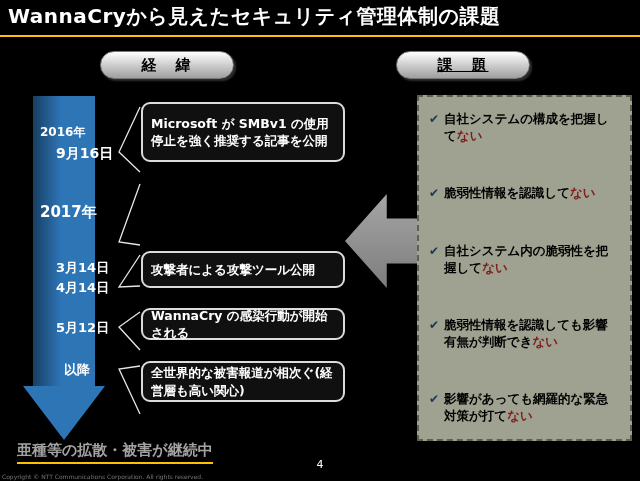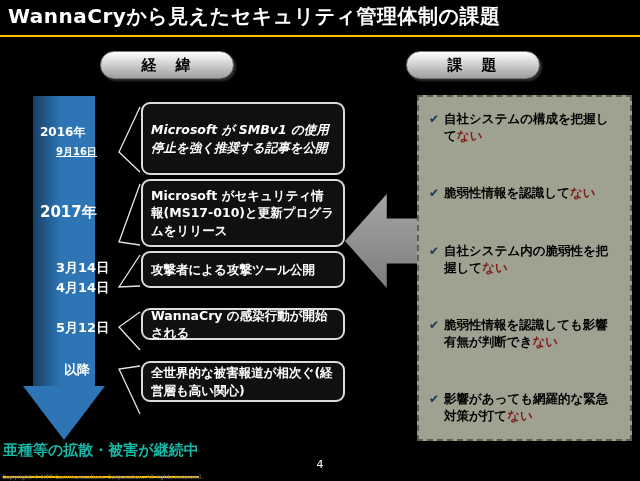--- a/index.html
+++ b/index.html
@@ -16,54 +16,54 @@
 
   
   .pill {
     position:absolute; top:51px; width:132px; height:26px; border-radius:14px;
     background:linear-gradient(#ffffff,#c9c9c9 55%,#9f9f9f); border:1px solid #777;
     color:#000; font-weight:bold; font-size:15px; letter-spacing:2px;
     display:flex; align-items:center; justify-content:center;
     box-shadow:2px 2px 2px rgba(255,255,255,0.18);
   }
   .pill-left { left:100px; }
-  .pill-right { left:406px; }
+  .pill-right { left:396px;text-decoration:underline; }
 
   
   .blue-arrow-body {
     position:absolute; left:33px; top:96px; width:62px; height:290px;
     background:linear-gradient(90deg,#173f63 0%, #2e75b6 45%, #2e75b6 100%);
   }
   .blue-arrow-head {
     position:absolute; left:23px; top:386px; width:0; height:0;
     border-left:41px solid transparent; border-right:41px solid transparent;
     border-top:54px solid #2e75b6;
   }
 
   
   .marker { position:absolute; color:#fff; font-weight:bold; white-space:nowrap; }
   .m-2016 { left:40px; top:124px; font-size:12px; }
-  .m-0916 { left:56px; top:145px; font-size:10px;text-decoration:underline; }
+  .m-0916 { left:56px; top:145px; font-size:14px; }
   .m-2017 { left:40px; top:203px; font-size:15px; }
   .m-0314 { left:56px; top:235px; font-size:13px;margin-top:24px; }
   .m-0414 { left:56px; top:279px; font-size:13px; }
   .m-0512 { left:56px; top:319px; font-size:13px;text-align:center; }
   .m-ikou { left:64px; top:361px; font-size:13px; }
 
   
   .connectors { position:absolute; left:0; top:0; width:640px; height:481px; pointer-events:none; }
 
   
   .event {
     position:absolute; left:141px; width:204px; box-sizing:border-box;
     background:#101010; border:2px solid #dcdcdc; border-radius:9px;
     color:#fff; font-size:12.5px; font-weight:bold; line-height:1.4;
     padding:4px 8px; display:flex; align-items:center;
   }
-  .e1 { top:102px; height:73px;font-style:italic; }
+  .e1 { top:102px; height:60px; }
   .e2 { top:179px; height:68px; }
   .e3 { top:251px; height:37px; }
   .e4 { top:308px; height:32px; }
   .e5 { top:361px; height:41px; }
 
   
   .gray-arrow {
     position:absolute; left:345px; top:194px; width:72px; height:94px;
     background:linear-gradient(#a5a5a5,#7d7d7d);
     clip-path:polygon(0 50%, 58% 0, 58% 26%, 100% 26%, 100% 74%, 58% 74%, 58% 100%);
@@ -74,22 +74,22 @@
     position:absolute; left:417px; top:95px; width:215px; height:346px;
     box-sizing:border-box; background:#a0a291; border:2px dashed #5f614c;
     padding:14px 10px; display:flex; flex-direction:column; justify-content:space-between;
   }
   .issue { display:flex; gap:5px; color:#000; font-size:12.5px; font-weight:bold; line-height:1.35; }
   .check { color:#17375e; font-size:12px; flex:0 0 auto; }
   .issue .red { color:#7f1d1d; }
 
   
   .status {
-    position:absolute; left:3px; top:441px; color:#14b8a6; font-weight:bold; font-size:15px;
-    border-bottom:2px solid #ffc000; padding-bottom:16px; white-space:nowrap;
+    position:absolute; left:17px; top:441px; color:#a3a3a3; font-weight:bold; font-size:15px;
+    border-bottom:2px solid #ffc000; padding-bottom:2px; white-space:nowrap;
   }
   .page { position:absolute; left:0; right:0; top:458px; text-align:center; color:#fff; font-size:11px; }
   .copyright { position:absolute; left:2px; top:473px; color:#767676; font-size:6px; }
 </style>
 </head>
 <body>
 
 <div class="slide">
 
   <div class="title">WannaCryから見えたセキュリティ管理体制の課題</div>
@@ -112,23 +112,20 @@
   <svg class="connectors" viewBox="0 0 640 481">
     <polyline points="140,107 119,152 140,172" fill="none" stroke="#e6e6e6" stroke-width="1.3"></polyline>
     <polyline points="140,184 119,242 140,245" fill="none" stroke="#e6e6e6" stroke-width="1.3"></polyline>
     <polyline points="140,255 119,287 140,286" fill="none" stroke="#e6e6e6" stroke-width="1.3"></polyline>
     <polyline points="140,312 119,327 140,350" fill="none" stroke="#e6e6e6" stroke-width="1.3"></polyline>
     <polyline points="140,366 119,369 140,414" fill="none" stroke="#e6e6e6" stroke-width="1.3"></polyline>
   </svg>
 
   <div class="event e1">
     <span>Microsoft が SMBv1 の使用停止を強く推奨する記事を公開</span>
-  </div>
-  <div class="event e2">
-    <span>Microsoft がセキュリティ情報(MS17-010)と更新プログラムをリリース</span>
   </div>
   <div class="event e3">
     <span>攻撃者による攻撃ツール公開</span>
   </div>
   <div class="event e4">
     <span>WannaCry の感染行動が開始される</span>
   </div>
   <div class="event e5">
     <span>全世界的な被害報道が相次ぐ(経営層も高い関心)</span>
   </div>

